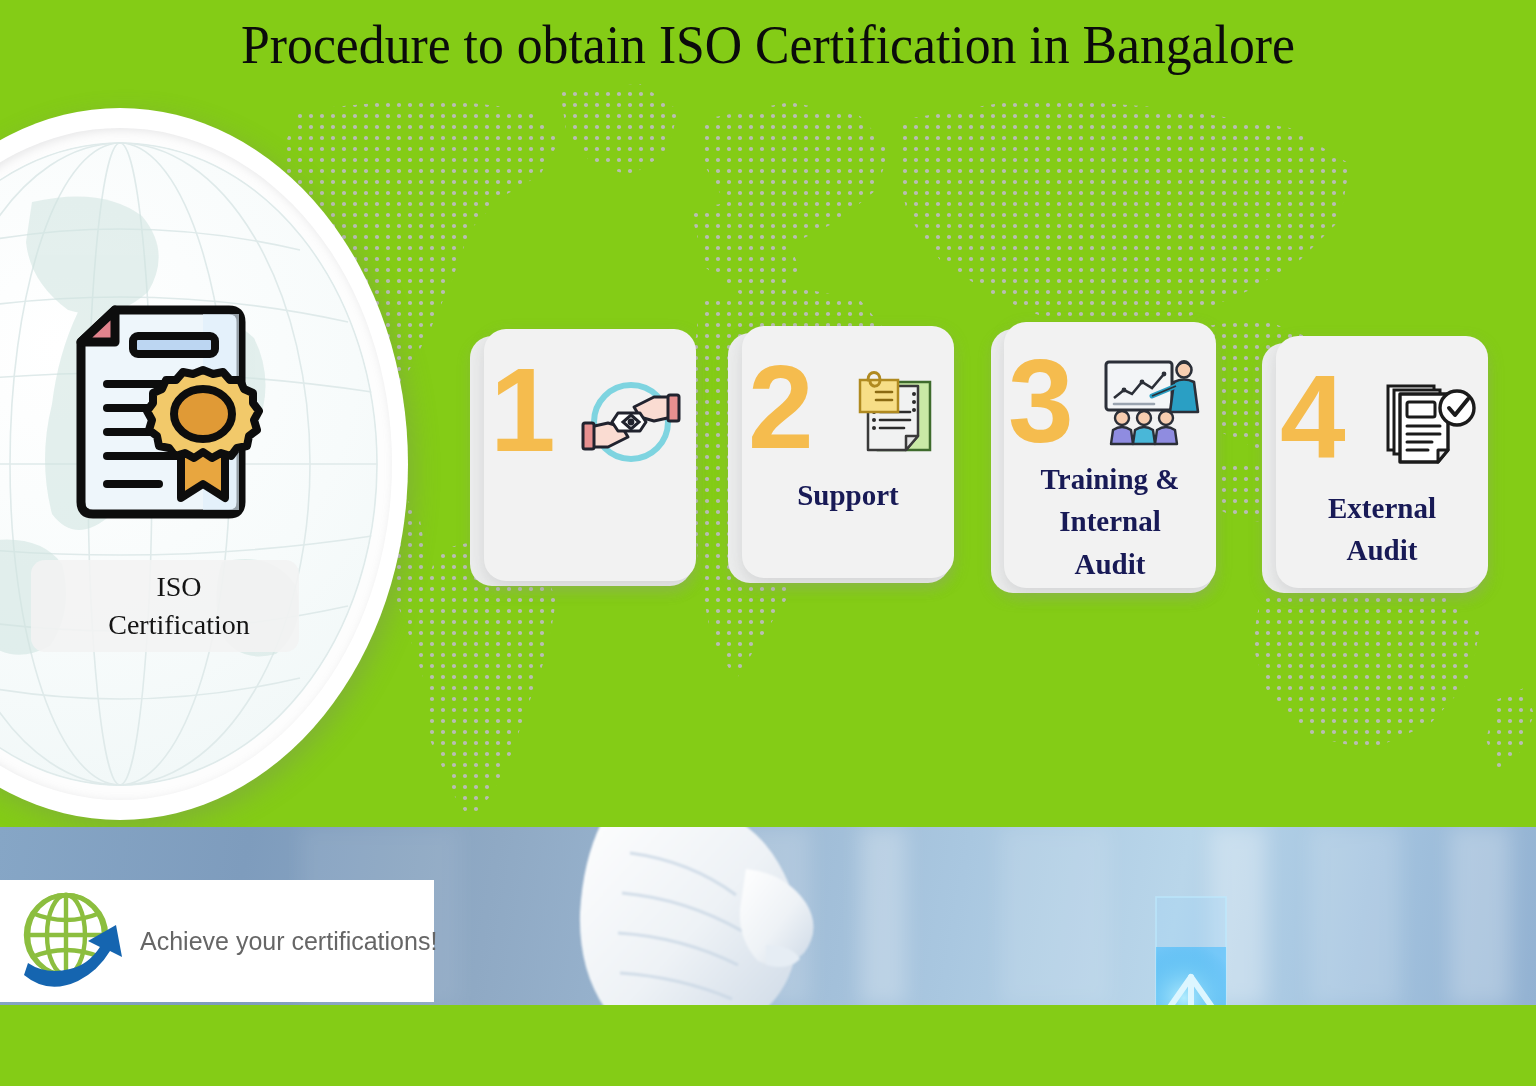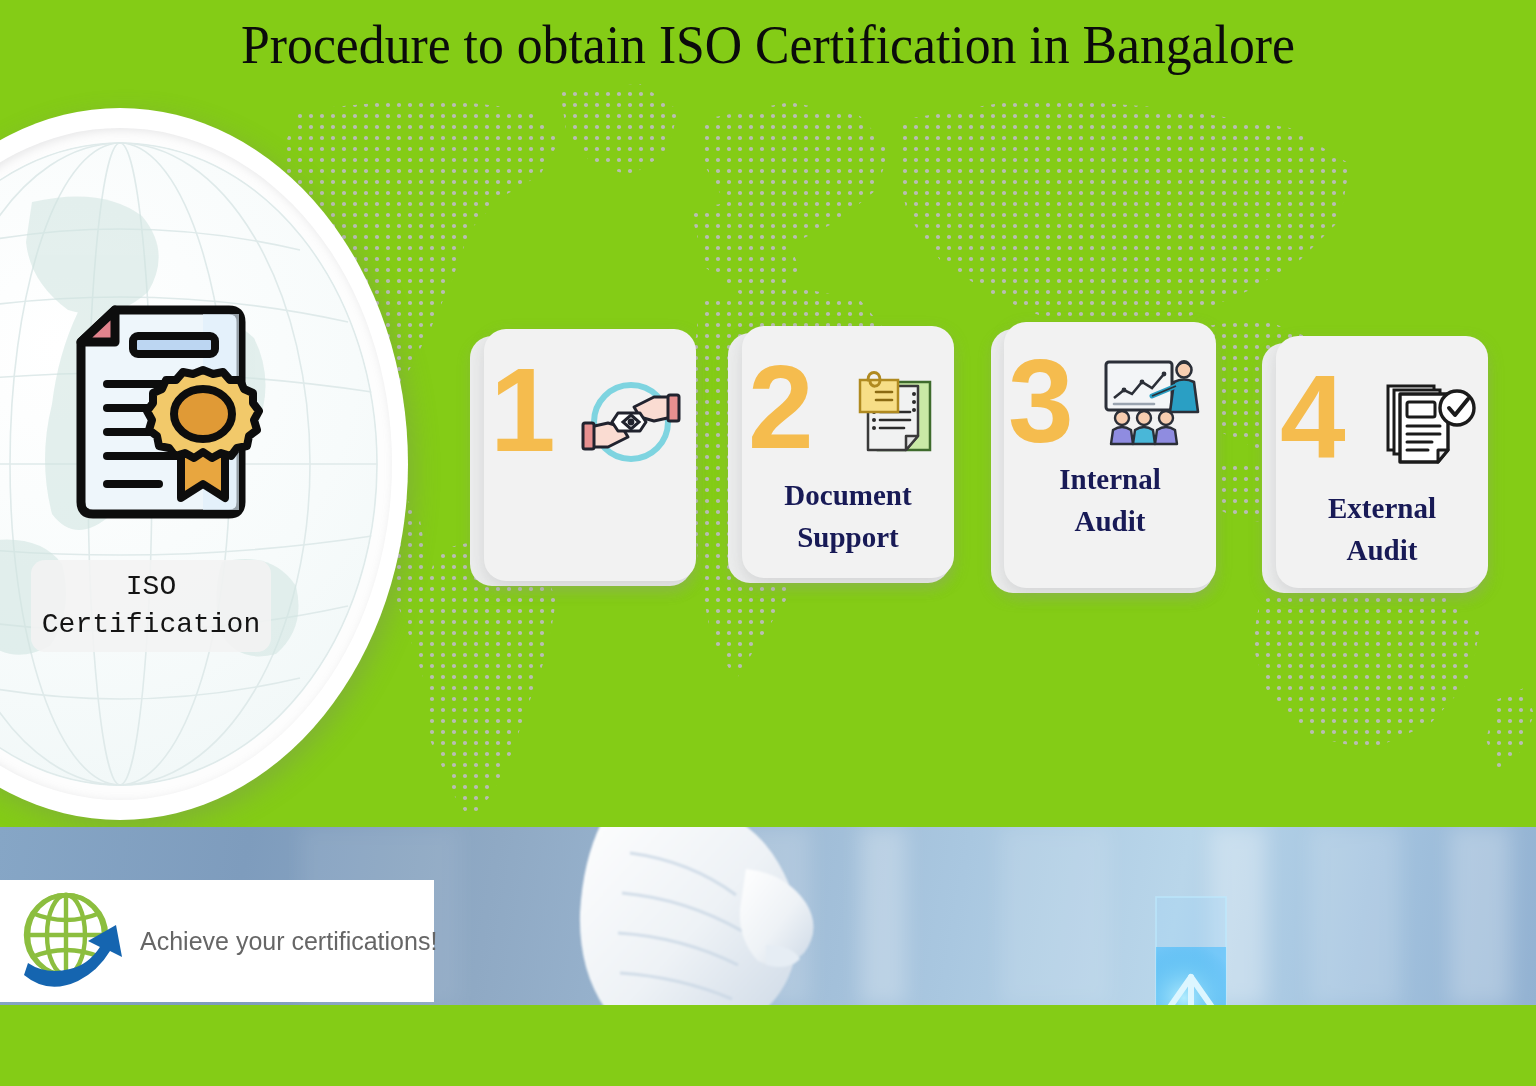--- a/index.html
+++ b/index.html
@@ -41,21 +41,21 @@
     overflow:hidden;
   }
   .globe-inner svg{position:absolute;left:0;top:0;}
 
   .iso-cert-icon{position:absolute;left:231px;top:194px;width:206px;height:220px;}
 
   .iso-label{
     position:absolute;left:199px;top:452px;width:240px;height:92px;
     background:rgba(243,243,243,.88);border-radius:14px;
     display:flex;flex-direction:column;align-items:center;justify-content:center;
-    font-family:Liberation Mono, monospace;font-size:28px;color:#141414;line-height:1.35;
+    font-family:Liberation Serif, serif;font-size:28px;color:#141414;line-height:1.35;padding-left:28px;
   }
 
   
   .card{
     position:absolute;
     background:#f2f2f2;
     border-radius:22px;
     box-shadow:0 6px 16px rgba(150,150,155,.28);
   }
   .card-back{
@@ -265,21 +265,20 @@
         </g>
 
         <g fill="#2b2b2b">
             <circle cx="68" cy="30" r="2"></circle>
             <circle cx="68" cy="38" r="2"></circle>
             <circle cx="68" cy="46" r="2"></circle>
           </g>
       </svg>
     </div>
     <div class="card-label" style="top:148px;">
-      <div>Document</div>
       <div>Support</div>
     </div>
   </div>
 
   <div class="card-back" style="left:991px;top:329px;width:222px;height:264px;"></div>
   <div class="card" style="left:1004px;top:322px;width:212px;height:266px;">
     <div class="card-num" style="left:4px;top:20px;">3</div>
     <div class="card-icon" style="left:96px;top:34px;width:102px;height:92px;">
       <svg width="102" height="92" viewBox="0 0 102 92">
 
@@ -311,20 +310,21 @@
           <path d="M35 74 q9 -6 18 0 l2 14 l-22 0 Z" fill="#49b7d8" stroke="#2b2f38" stroke-width="2.4" stroke-linejoin="round"></path>
         </g>
         <g>
           <circle cx="66" cy="62" r="7" fill="#f7cdb0" stroke="#2b2f38" stroke-width="2.4"></circle>
           <path d="M59 60 q7 -8 14 0 q-1 -7 -7 -7 q-6 0 -7 7 Z" fill="#2b2f38"></path>
           <path d="M57 74 q9 -6 18 0 l2 14 l-22 0 Z" fill="#8f8ce0" stroke="#2b2f38" stroke-width="2.4" stroke-linejoin="round"></path>
         </g>
       </svg>
     </div>
     <div class="card-label" style="top:136px;">
+      <div>Training &amp;</div>
       <div>Internal</div>
       <div>Audit</div>
     </div>
   </div>
 
   <div class="card-back" style="left:1262px;top:343px;width:222px;height:250px;"></div>
   <div class="card" style="left:1276px;top:336px;width:212px;height:252px;">
     <div class="card-num" style="left:4px;top:22px;">4</div>
     <div class="card-icon" style="left:102px;top:38px;width:100px;height:96px;">
       <svg width="100" height="96" viewBox="0 0 100 96">

